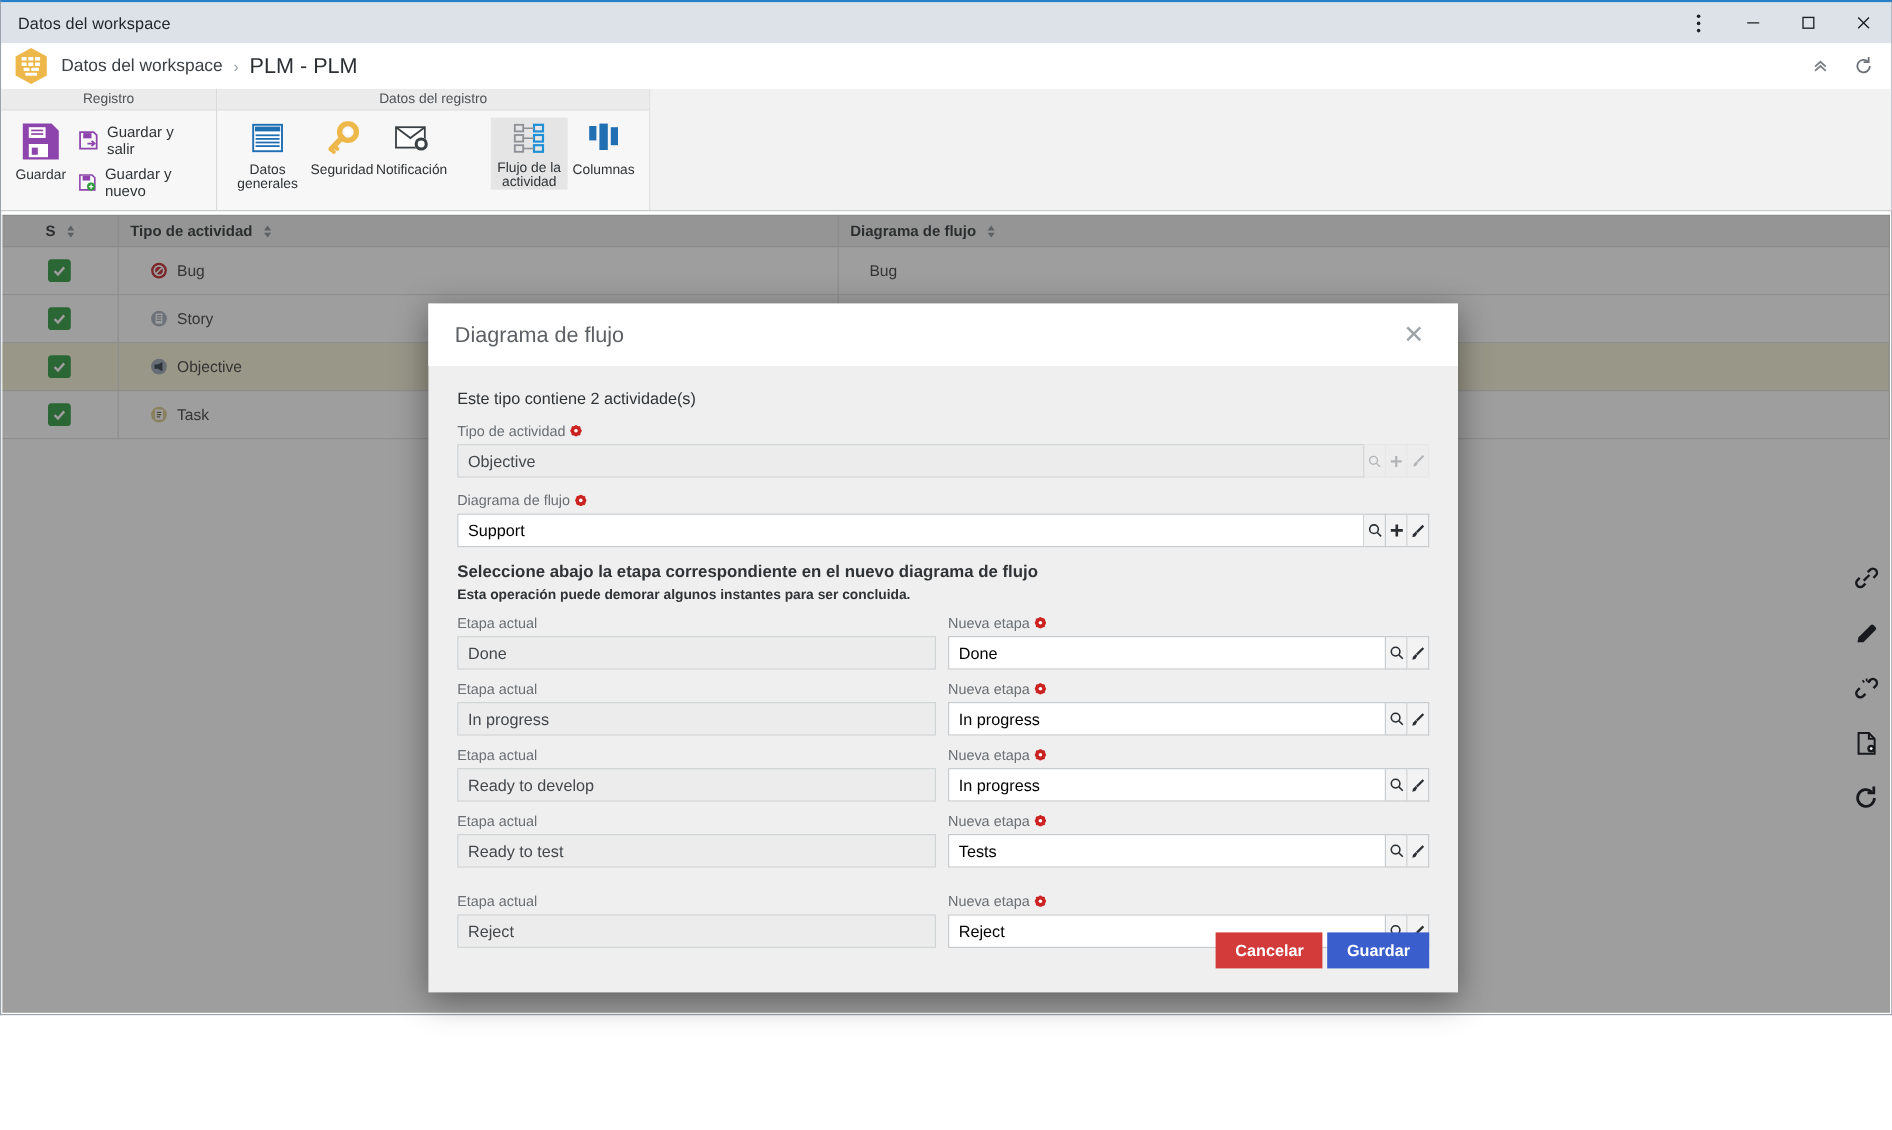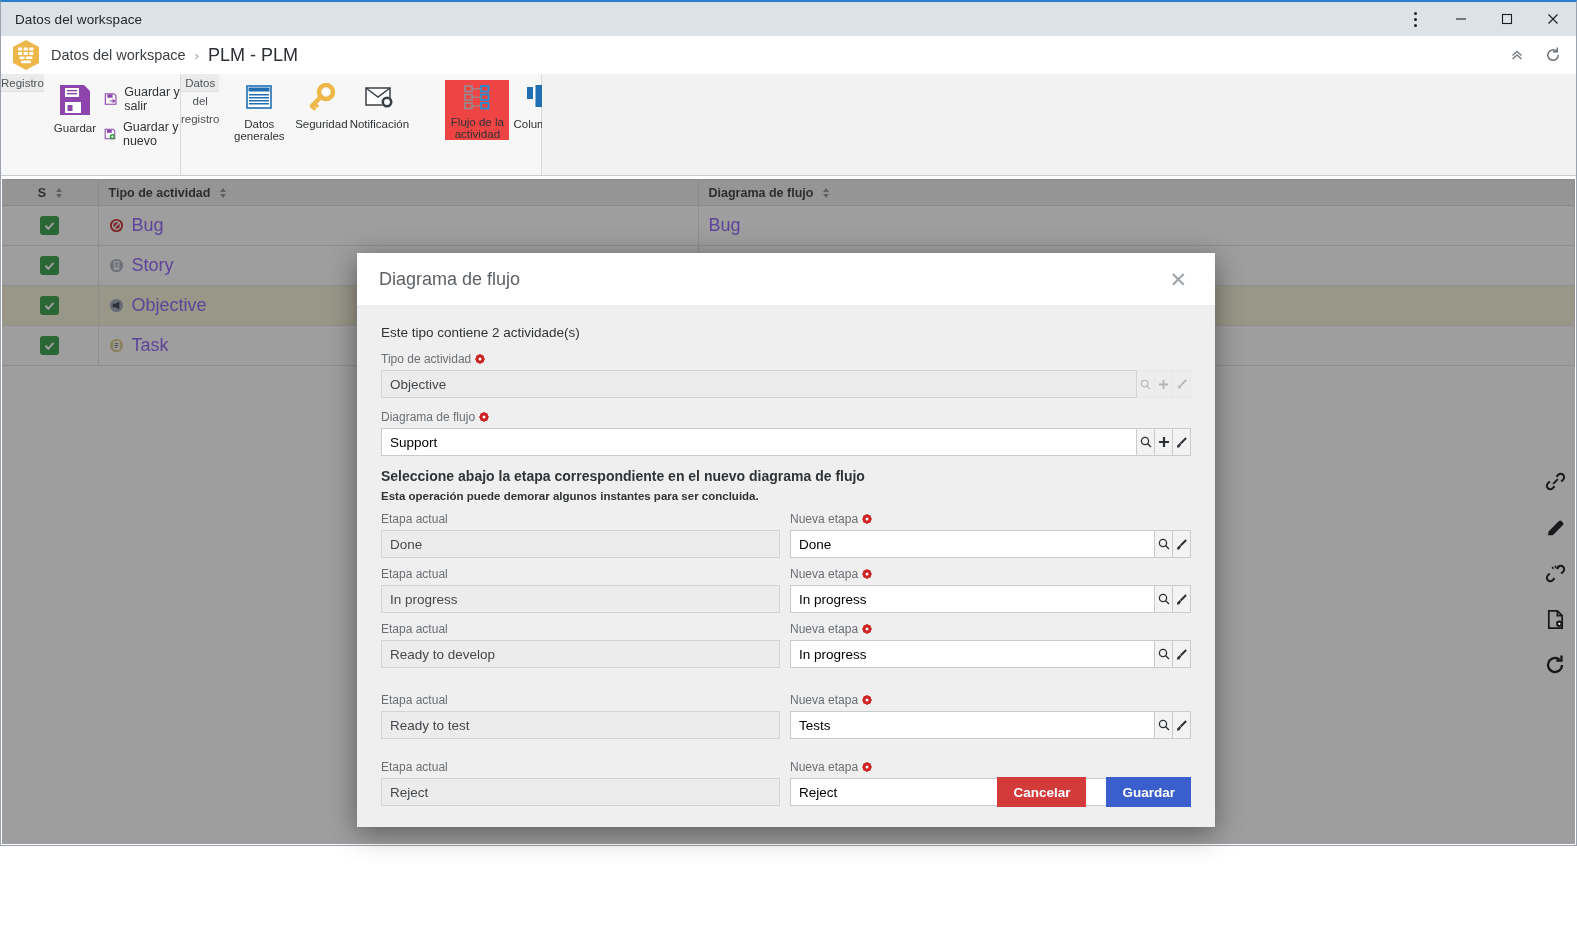--- a/index.html
+++ b/index.html
@@ -27,40 +27,40 @@
   .crumbbar { height:38px; background:#fff; display:flex; align-items:center; padding:0 10px; position:relative; }
   .hexlogo { width:30px; height:32px; margin-right:10px; flex:none; }
   .crumb-a { font-size:14.5px; color:#3a3f44; }
   .crumb-sep { font-size:13px; color:#9aa0a6; margin:0 9px; }
   .crumb-b { font-size:18px; color:#2b2f33;text-align:right; }
   .crumb-right { position:absolute; right:8px; top:0; height:38px; display:flex; align-items:center; gap:6px; }
   .crumb-ic { width:30px; height:30px; display:flex; align-items:center; justify-content:center; color:#6b7177; }
 
   
   .ribbon { height:102px; background:#f2f2f2; border-bottom:1px solid #c9ccce; display:flex; }
-  .rgroup { display:flex; border-right:1px solid #d8dadc; background:#f7f7f7; }
+  .rgroup { display:flex; flex-direction:column; border-right:1px solid #d8dadc; background:#f7f7f7; }
   .rgroup.empty { flex:1; border-right:none; background:#f2f2f2; }
   .rg-title { height:18px; font-size:11.5px; color:#4e5357; text-align:center; background:#ebebeb;
               border-bottom:1px solid #e0e0e0; line-height:18px; }
   .rg-body { flex:1; display:flex; align-items:flex-start; padding:4px 8px 0 8px; gap:2px; }
   .big-btn { width:56px; display:flex; flex-direction:column; align-items:center; padding:3px 2px 0; }
   .big-btn .lbl { font-size:11.5px; color:#2f3336; text-align:center; line-height:12px; margin-top:3px; }
   .big-btn.wide { width:64px; }
-  .big-btn.active { background:#ef4444;margin-left:36px; }
+  .big-btn.active { background:#e5e5e5;margin-left:36px; }
   .small-col { display:flex; flex-direction:column; gap:3px; padding-top:5px; }
   .small-btn { display:flex; align-items:center; gap:7px; padding:2px 4px; }
   .small-btn .lbl { font-size:12.5px; color:#2f3336; }
 
   
   .grid { position:absolute; left:1px; top:177px; right:1px; bottom:1px; background:#fff; }
   .gtable { width:100%; border-collapse:collapse; table-layout:fixed; }
   .gtable th { height:26px; background:#efefef; border:1px solid #dcdcdc; border-left:none;
                font-size:12.5px; color:#2f3336; text-align:left; padding:0 10px; font-weight:bold; }
-  .gtable td { height:40px; border:1px solid #e2e2e2; border-left:none; font-size:18px;
-               color:#8b5cf6; padding:0 10px; }
+  .gtable td { height:40px; border:1px solid #e2e2e2; border-left:none; font-size:13px;
+               color:#404040; padding:0 26px; }
   .gtable tr.sel td { background:#f6f3d8; }
   .col-s { width:96px; }
   .col-t { width:600px; }
   .sorter { display:inline-flex; flex-direction:column; margin-left:6px; vertical-align:middle; line-height:0; }
   .sorter i { border-left:3.5px solid transparent; border-right:3.5px solid transparent; display:block; }
   .sorter i.up { border-bottom:4px solid #8b9096; margin-bottom:2px; }
   .sorter i.dn { border-top:4px solid #8b9096; }
   .chk { width:19px; height:19px; border-radius:3px; background:#2e9b3f; display:flex;
          align-items:center; justify-content:center; margin:0 auto; }
   .chk svg { display:block; }
@@ -95,21 +95,21 @@
   .ibtn.dis { background:#ececec; border-color:#dcdede; opacity:.45; }
 
   .sect-title { font-size:14px; color:#2f3336; margin:6px 0 6px;font-weight:bold; }
   .sect-note { font-size:11.5px; color:#2f3336; font-weight:bold; margin-bottom:10px; }
 
   .pairgrid { display:flex; flex-direction:column; gap:0; }
   .pair { display:flex; gap:10px; margin-bottom:9px; }
   .pcol { flex:1; min-width:0; }
   .pcol.left { max-width:399px; }
 
-  .dlg-foot { position:absolute; right:24px; bottom:20px; display:flex; gap:20px; }
+  .dlg-foot { position:absolute; right:24px; bottom:20px; display:flex; gap:4px; }
   .btn { height:30px; padding:0 16px; border:none; font-size:13.5px; font-weight:bold; color:#fff;
          display:flex; align-items:center; justify-content:center; }
   .btn.cancel { background:#d33b3b; }
   .btn.save { background:#3a5fcd; }
 </style>
 </head>
 <body>
 
 <div class="app">
 
@@ -588,21 +588,21 @@
                     <path d="M4.4 6.4l1.3 1.3-1.6 2.6-2.3.5.5-2.3z" fill="#2b2f33"></path>
                   </svg>
                 </div>
             </div>
           </div>
         </div>
 
         <div class="pair">
           <div class="pcol left">
             <div class="flabel">Etapa actual</div>
-            <div class="fieldrow" style="margin-bottom:16px">
+            <div class="fieldrow" style="margin-bottom:0">
               <div class="inp ro">Ready to develop</div>
             </div>
           </div>
           <div class="pcol">
             <div class="flabel">
               <span>Nueva etapa</span>
               <svg class="req" viewBox="0 0 10 10">
                   <circle cx="5" cy="5" r="4.4" fill="#cc2222"></circle>
                   <g stroke="#cc2222" stroke-width="1.6">
                     <path d="M5 .3v9.4M.3 5h9.4M1.6 1.6l6.8 6.8M8.4 1.6L1.6 8.4"></path>

